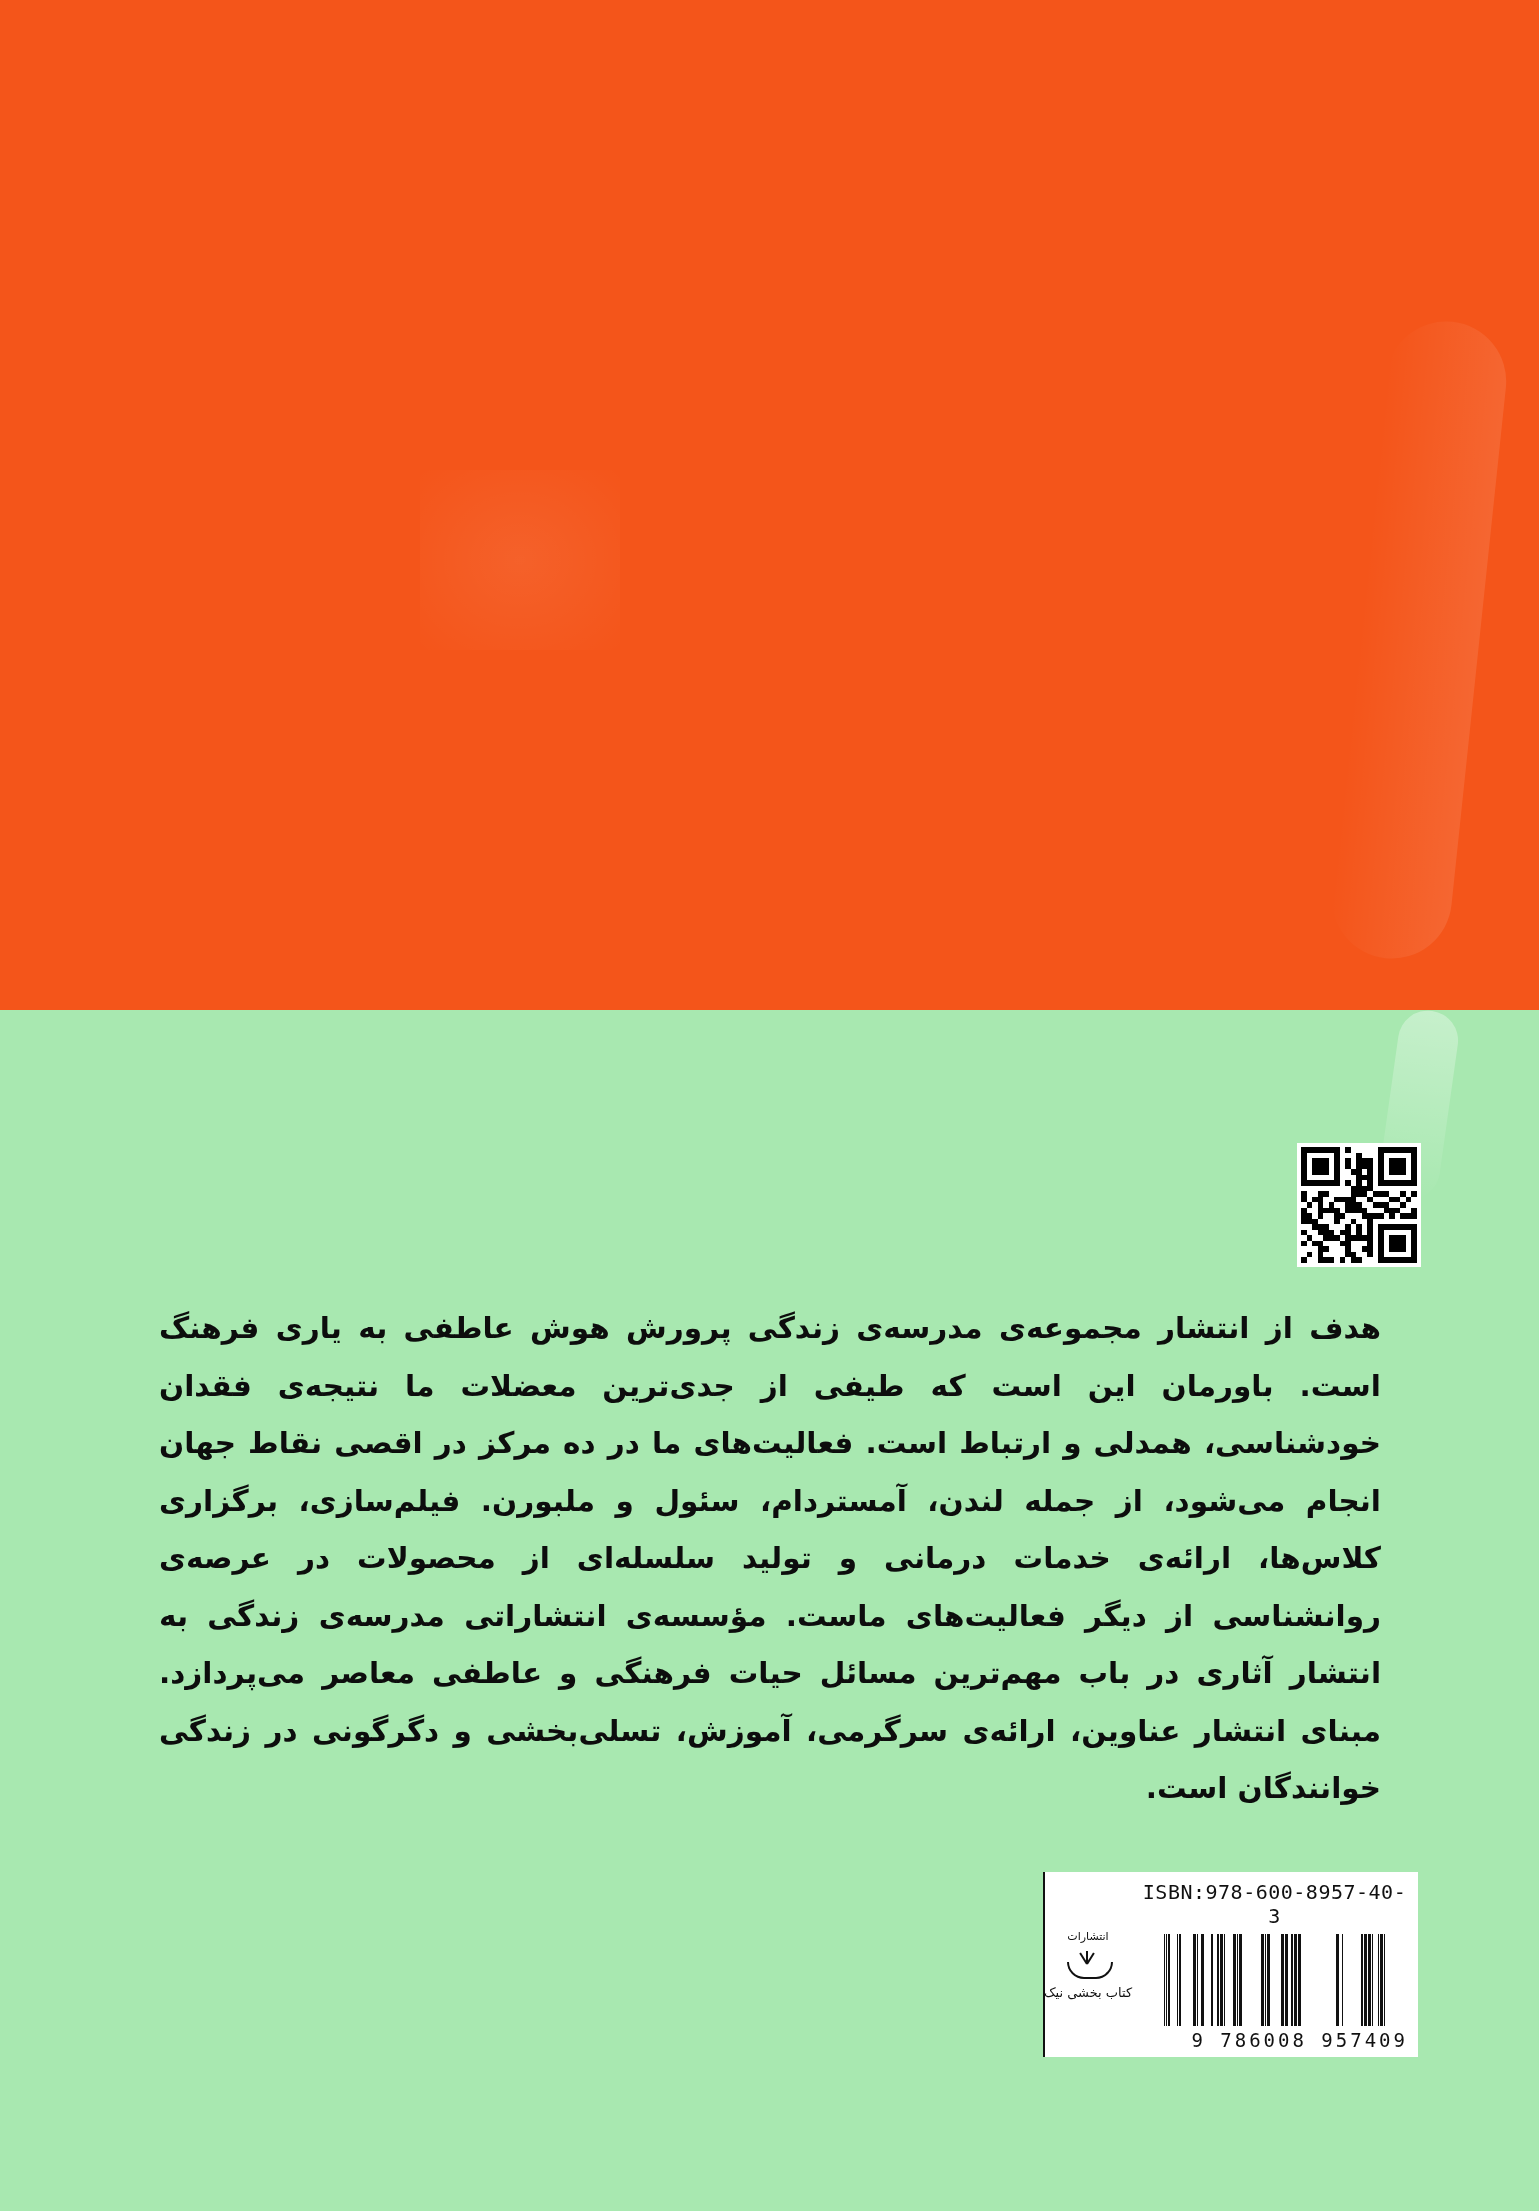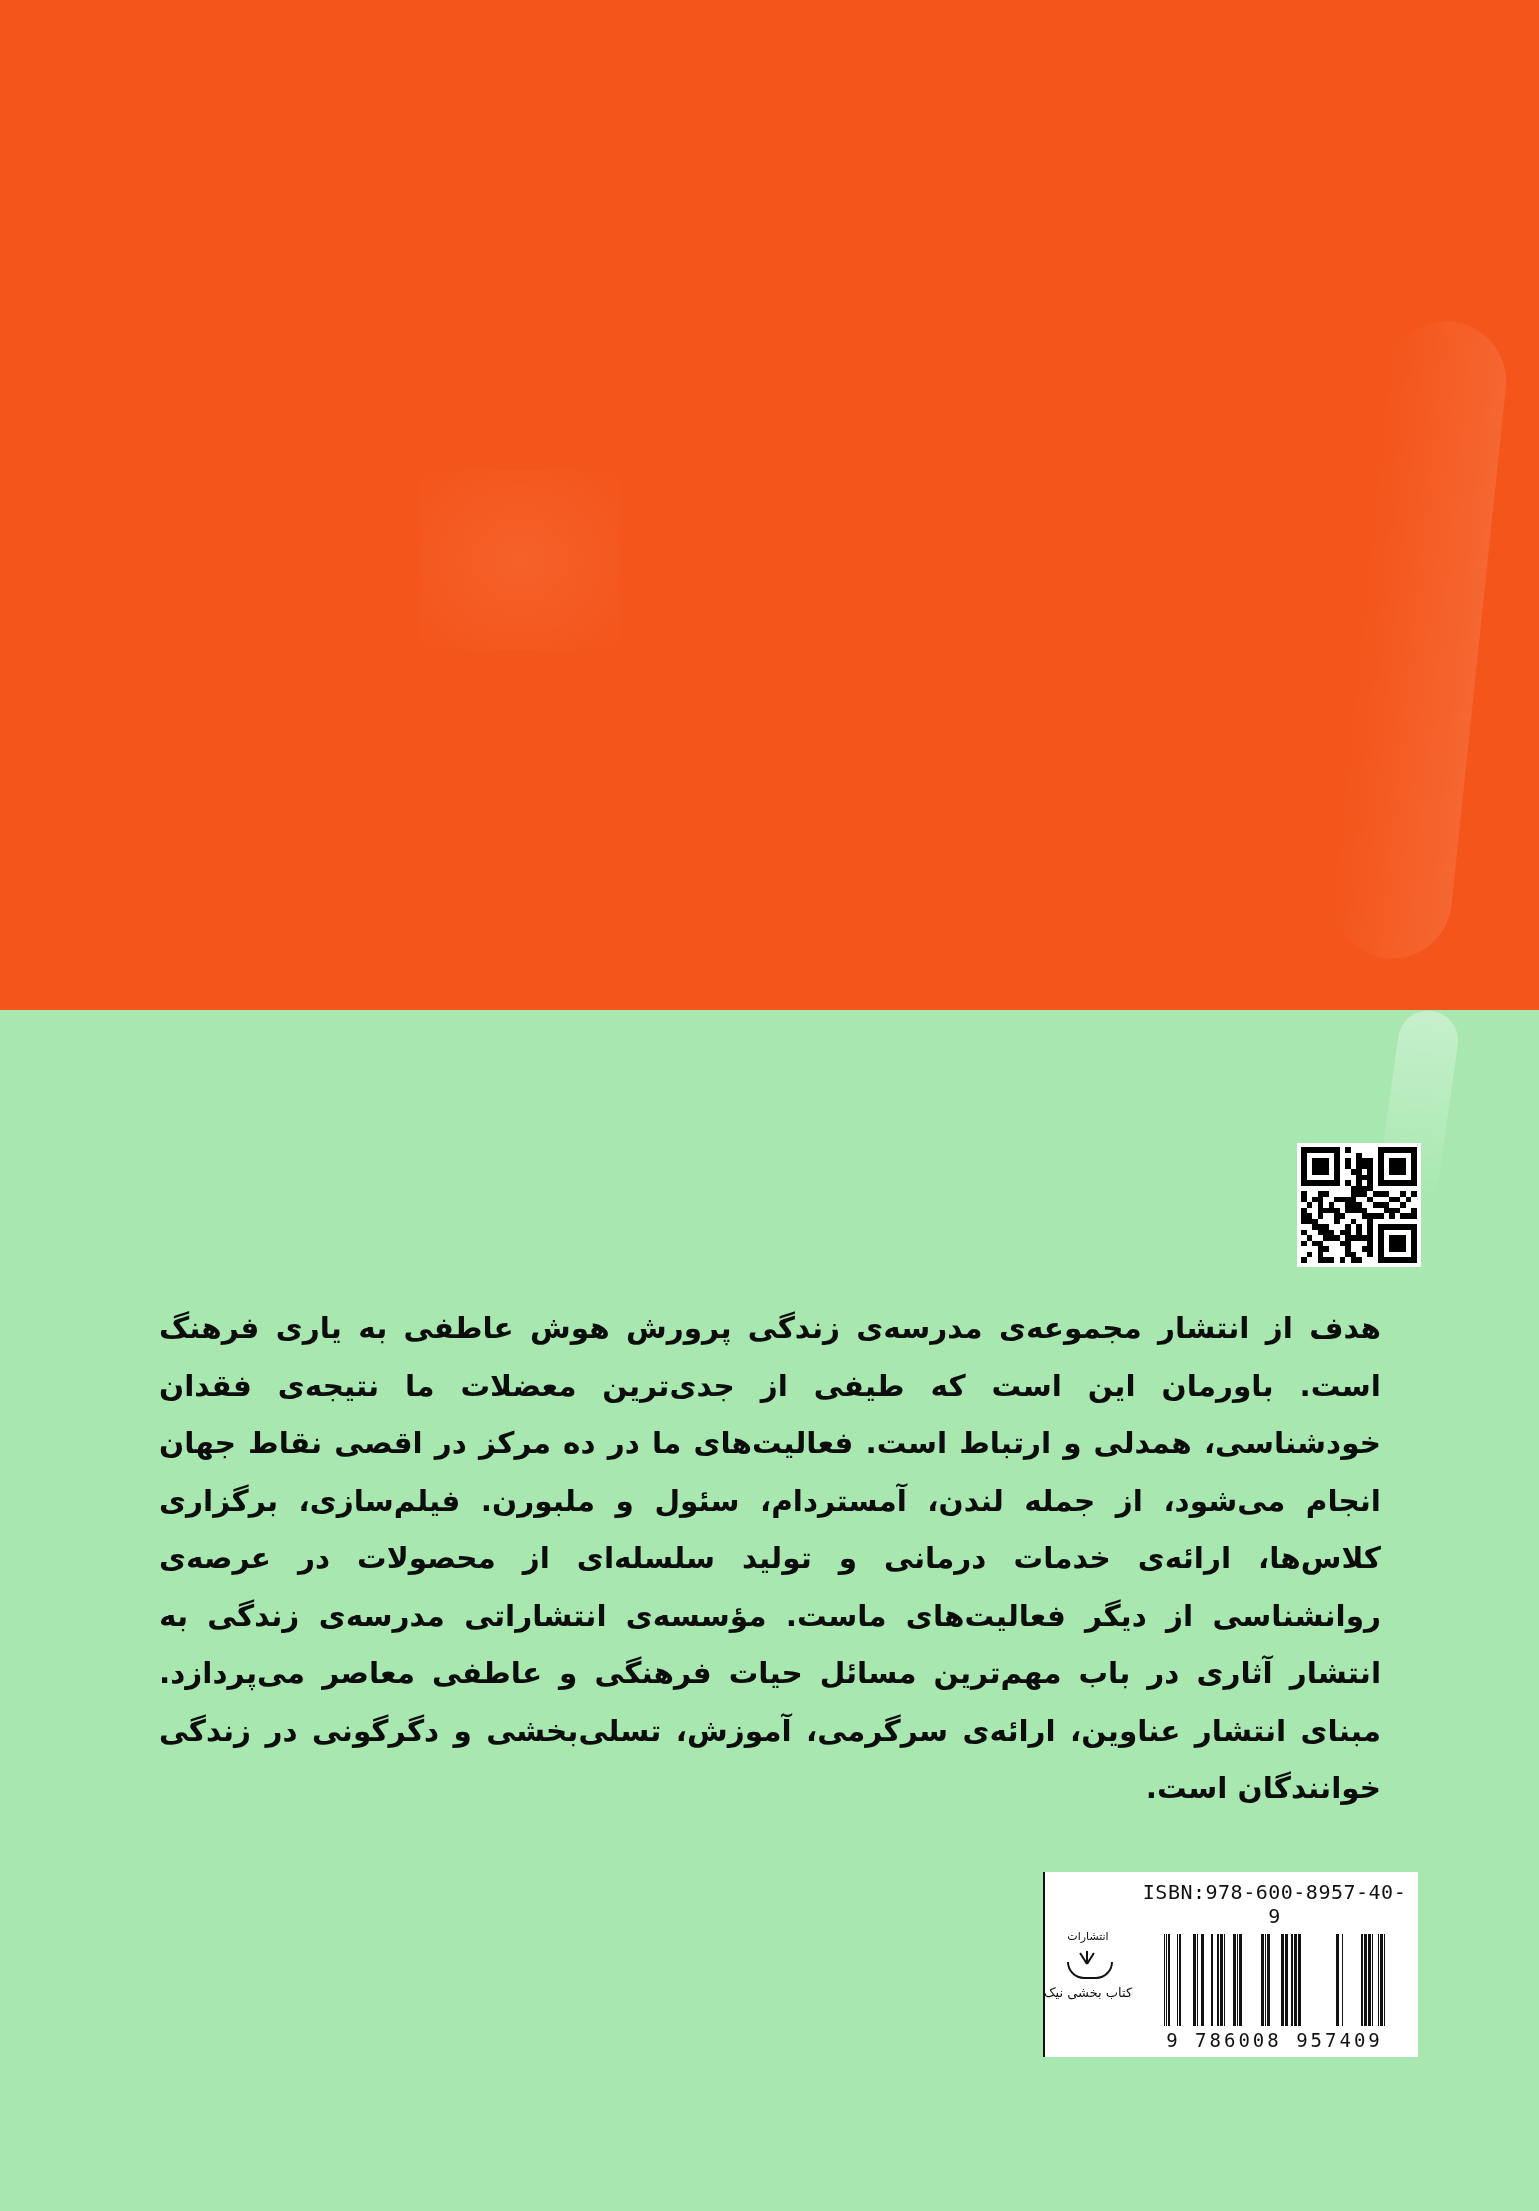--- a/index.html
+++ b/index.html
@@ -201,21 +201,21 @@
   }
   .bars span {
     display: block;
     background: #111;
     height: 100%;
   }
   .ean-digits {
     font-family: "DejaVu Sans Mono", monospace;
     font-size: 19px;
     color: #111;
-    text-align: center;
+    text-align: right;
     direction: ltr;
     letter-spacing: 3px;
     margin-top: 3px;
   }
 </style>
 </head>
 <body>
 
 <div class="page">
 
@@ -686,21 +686,21 @@
       <div class="pm-top">انتشارات</div>
       <div class="pm-logo">
         <div class="ray l"></div>
         <div class="ray"></div>
         <div class="ray r"></div>
         <div class="bowl"></div>
       </div>
       <div class="pm-name">کتاب بخشی نیک</div>
     </div>
     <div class="barcode-area">
-      <div class="isbn-text">ISBN:978-600-8957-40-9</div>
+      <div class="isbn-text">ISBN:978-600-8957-40-3</div>
       <div class="bars" id="bars">
           <span style="width: 1px; background: rgb(17, 17, 17);"></span>
           <span style="width: 1px; background: rgb(17, 17, 17);"></span>
           <span style="width: 2px; background: rgb(17, 17, 17);"></span>
           <span style="width: 3px; background: transparent;"></span>
           <span style="width: 1px; background: transparent;"></span>
           <span style="width: 1px; background: rgb(17, 17, 17);"></span>
           <span style="width: 2px; background: rgb(17, 17, 17);"></span>
           <span style="width: 2px; background: transparent;"></span>
           <span style="width: 1px; background: transparent;"></span>

